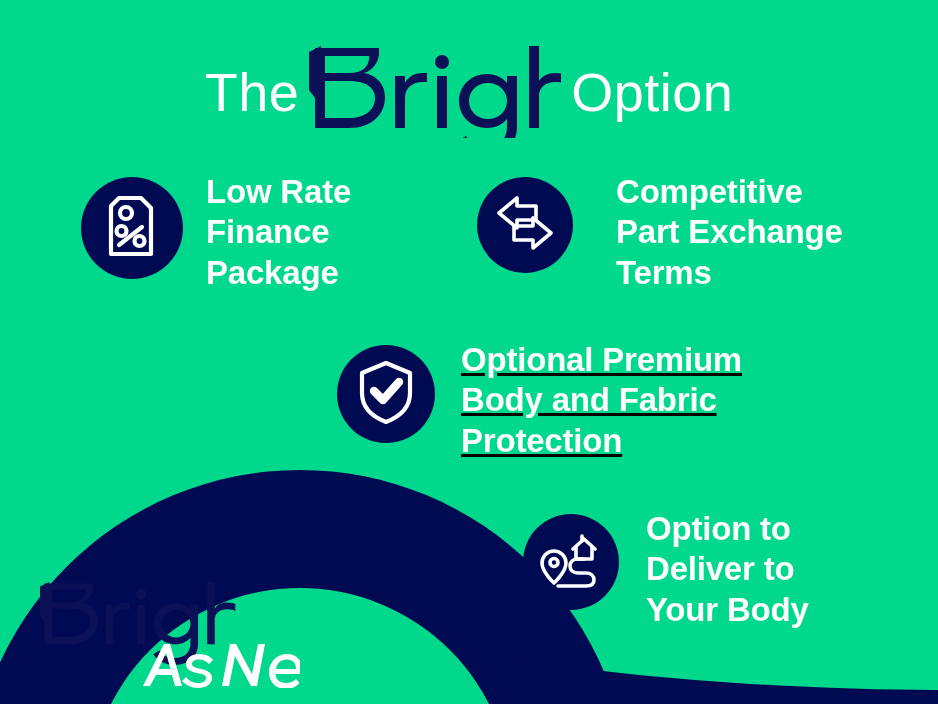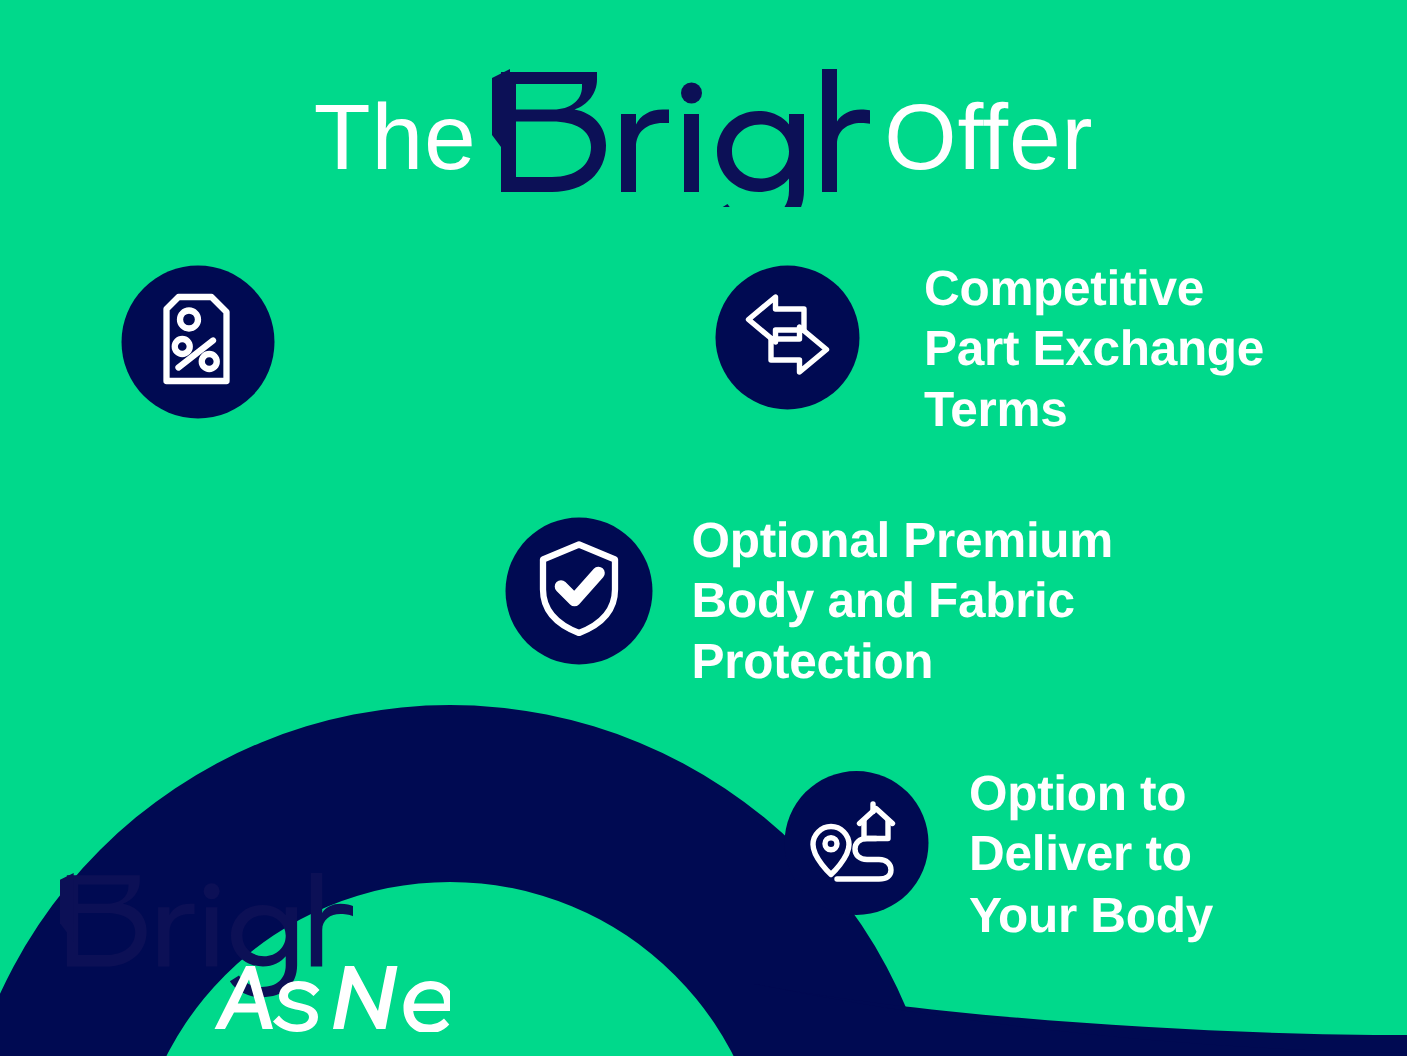--- a/index.html
+++ b/index.html
@@ -28,21 +28,21 @@
   #heading {
     position: absolute;
     left: 0;
     top: 44px;
     width: 938px;
     text-align: center;
     white-space: nowrap;
     z-index: 5;
   }
   .head-word {
-    font-size: 62px;
+    font-size: 54px;
     font-weight: 300;
     color: #ffffff;
     letter-spacing: 0.5px;
     vertical-align: middle;
     line-height: 1;
   }
   #brand-word-top {
     display: inline-block;
     vertical-align: middle;
     margin: 0 10px;
@@ -75,21 +75,21 @@
   }
 
   #feature-0 { left: 81px;  top: 177px; }
   #feature-0 .feature-icon { width: 102px; height: 102px; }
   #feature-0 .feature-text { margin-left: 23px; margin-top: -5px; }
 
   #feature-1 { left: 477px; top: 177px; gap: 18px; }
   #feature-1 .feature-icon { width: 96px; height: 96px; }
   #feature-1 .feature-text { margin-left: 25px; margin-top: -5px; }
 
-  #feature-2 { left: 337px; top: 345px; }
+  #feature-2 { left: 337px; top: 345px; text-decoration: underline; }
   #feature-2 .feature-icon { width: 98px; height: 98px; }
   #feature-2 .feature-text { margin-left: 26px; margin-top: -5px; }
 
   #feature-3 { left: 523px; top: 514px; }
   #feature-3 .feature-icon { width: 96px; height: 96px; }
   #feature-3 .feature-text { margin-left: 27px; margin-top: -5px; }
 
   
   #brand-lockup {
     position: absolute;
@@ -146,35 +146,38 @@
                    L198 81 C198 93 190 100 177 100 C168 100 161 96 157 90 L149 95
                    C155 104 165 109 177 109 C196 109 208 98 208 81 L208 30 L198 30 L198 37
                    C194 32 187 28 178 28 Z
                    M179 37 C190 37 198 45 198 55 C198 65 190 73 179 73 C168 73 160 65 160 55
                    C160 45 168 37 179 37 Z"></path>
 
           <path d="M220 0 L220 82 L230 82 L230 50 C230 41 237 36 246 36 C252 36 255 37 257 38
                    L257 29 C255 28 251 27 246 27 C239 27 233 30 230 35 L230 0 Z"></path>
         </g>
       </svg>
-    </span><span class="head-word">Offer</span>
+    </span><span class="head-word">Option</span>
   </div>
 
   <div class="feature" id="feature-0">
     <div class="feature-icon">
       <span>
         <svg width="58" height="62" viewBox="0 0 58 62" fill="none" stroke="#ffffff" stroke-width="4.2" stroke-linejoin="round" stroke-linecap="round">
           <path d="M16 3 L38 3 L48 13 L48 59 L8 59 L8 11 Z"></path>
           <circle cx="23" cy="18" r="6"></circle>
           <circle cx="18.5" cy="36" r="5"></circle>
           <circle cx="36.5" cy="46" r="5"></circle>
           <line x1="39" y1="32" x2="16" y2="50"></line>
         </svg>
       </span>
     </div>
+    <div class="feature-text">Low Rate
+Finance
+Package</div>
   </div>
 
   <div class="feature" id="feature-1">
     <div class="feature-icon">
       <span>
         <svg width="58" height="54" viewBox="0 0 58 54" fill="none" stroke="#ffffff" stroke-width="3.6" stroke-linejoin="round" stroke-linecap="round">
           <path d="M21 2 L21 10 L40 10 L40 24 L21 24 L21 32 L3 17 Z"></path>
           <path d="M37 22 L37 30 L18 30 L18 44 L37 44 L37 52 L55 37 Z"></path>
         </svg>
       </span>

